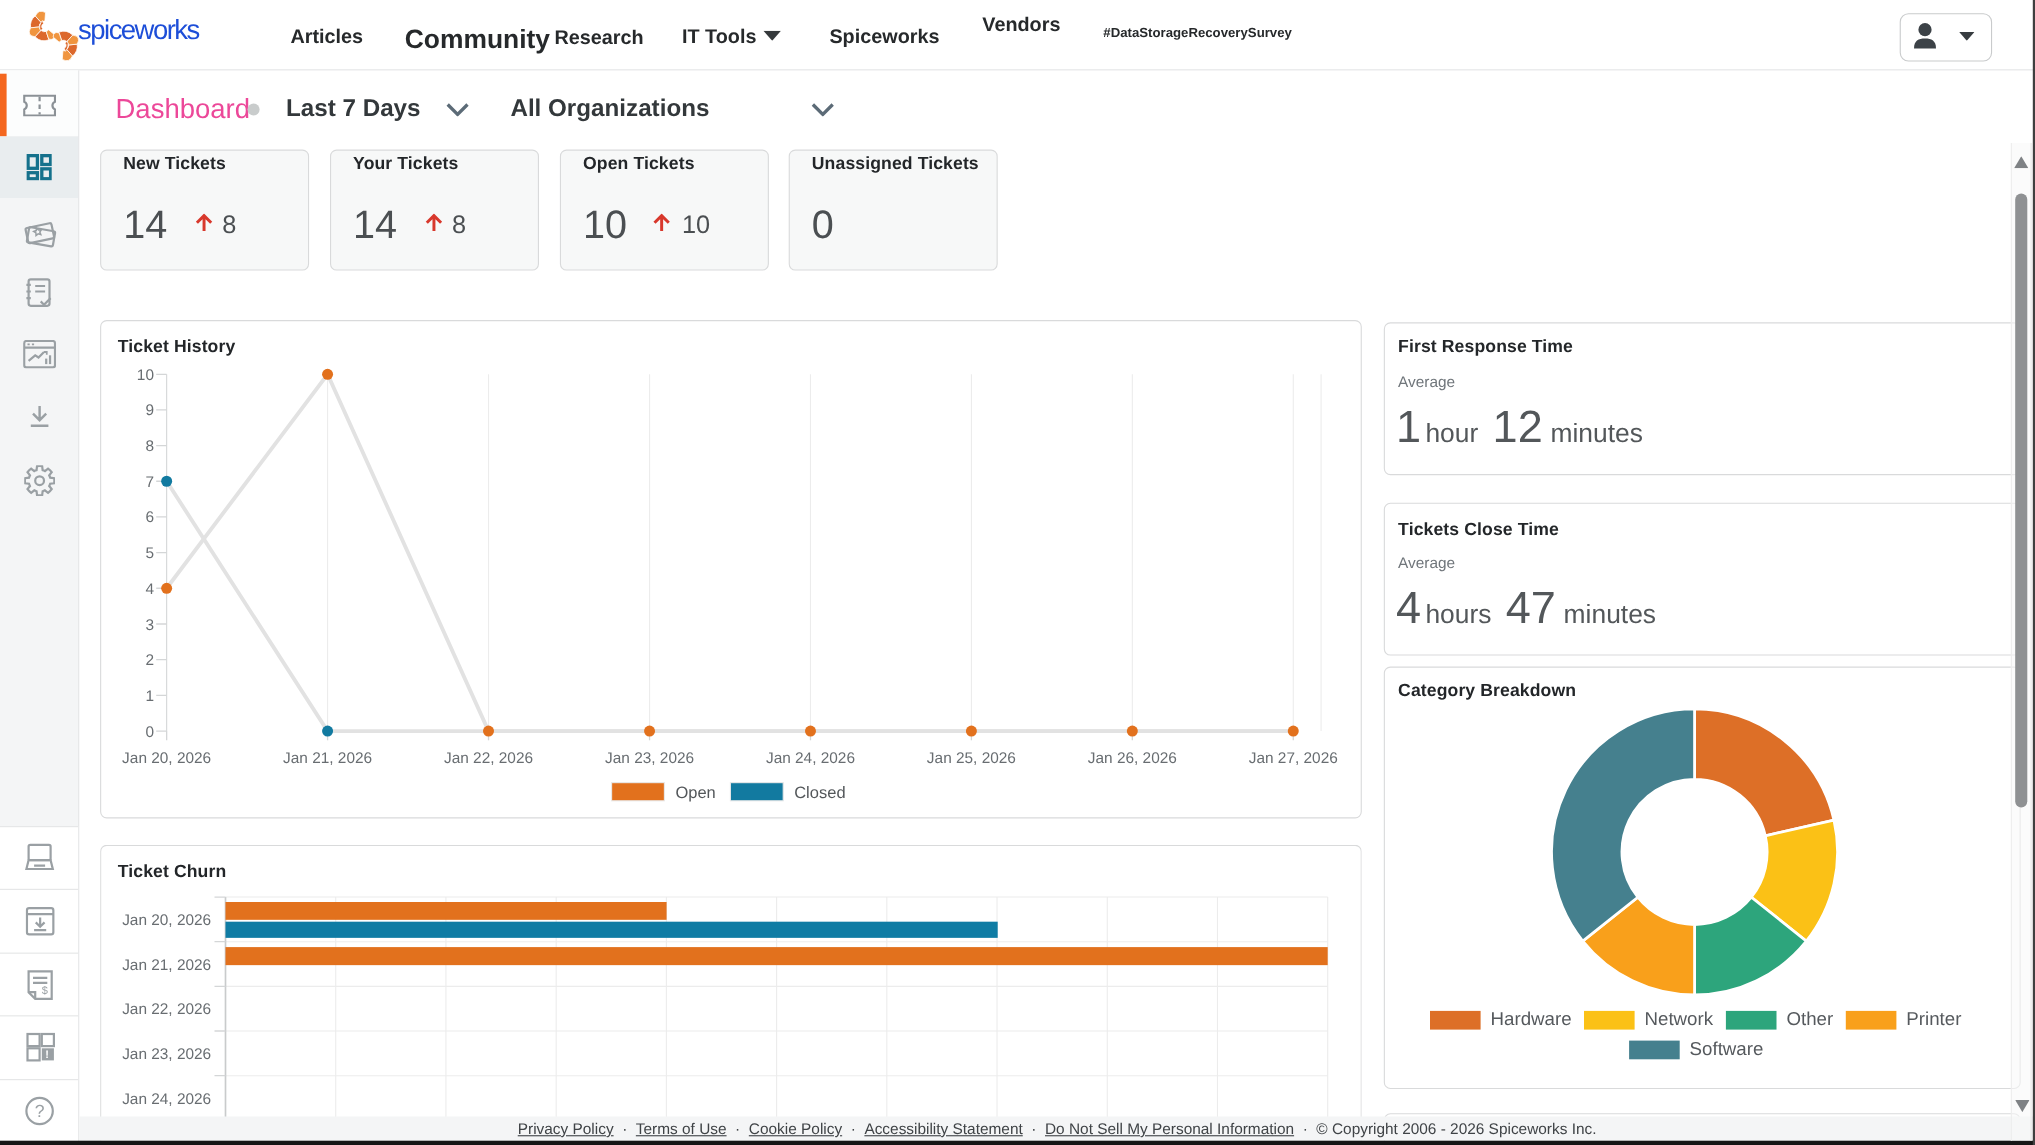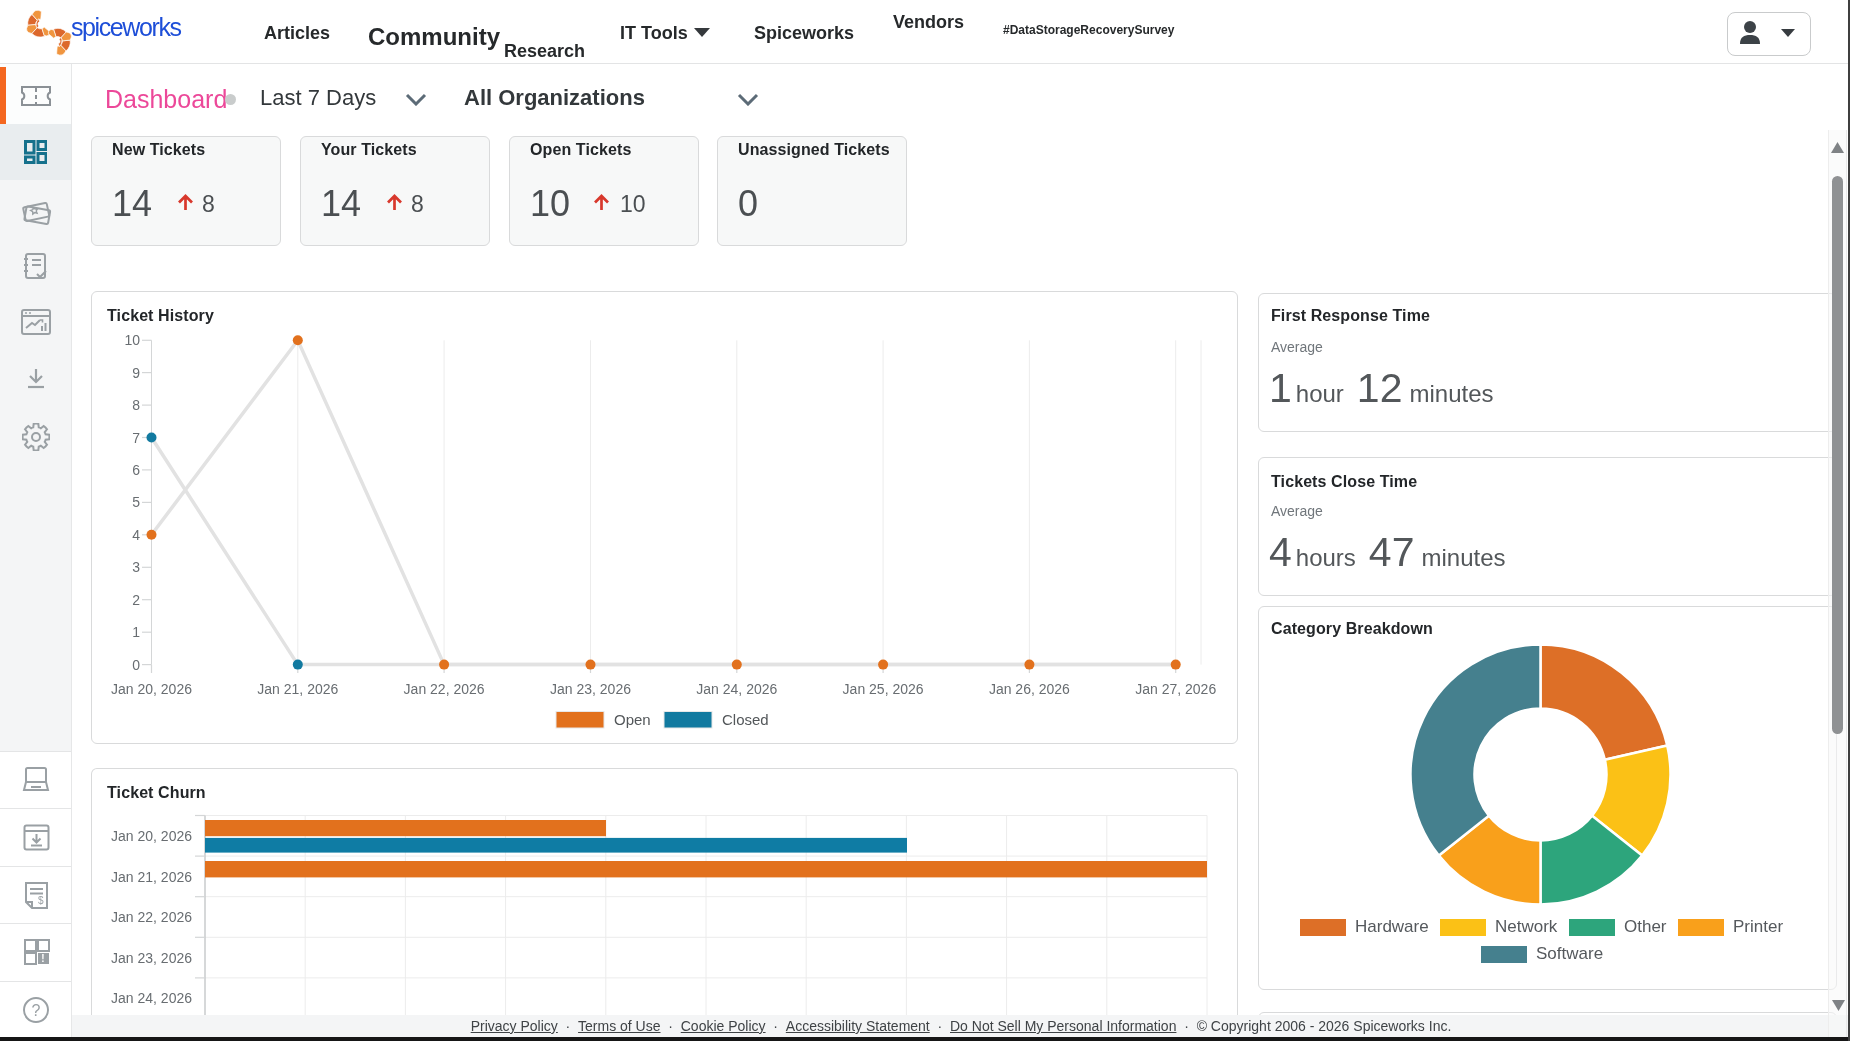--- a/index.html
+++ b/index.html
@@ -28,21 +28,21 @@
   <path d="M5.9,6.5 Q0.9,10.8 1.8,17.3 L9.7,16.5 A4.8,4.8 0 0 1 11.3,12.4 Z" fill="#dc682c" stroke="#fff" stroke-width="0.7"></path>
   <path d="M1.8,17.3 Q-2.0,24.4 5.9,25.5 L11.3,19.6 A4.8,4.8 0 0 1 9.7,16.5 Z" fill="#f0953f" stroke="#fff" stroke-width="0.7"></path>
   <path d="M5.9,25.5 Q11.3,30.9 18.5,28.2 L16.0,20.6 A4.8,4.8 0 0 1 11.3,19.6 Z" fill="#dc682c" stroke="#fff" stroke-width="0.7"></path>
   <path d="M18.2,27.4 Q23.4,29.3 23.7,23.7 L18.2,19.1 A4.8,4.8 0 0 1 16.0,20.6 Z" fill="#f0953f" stroke="#fff" stroke-width="0.7"></path>
   <path d="M12.6,10.7 Q8.6,15.0 10.9,20.3 L12.8,18.0 A2.6,2.6 0 0 1 13.6,13.6 Z" fill="#dc682c" stroke="#fff" stroke-width="0.7"></path>
   </g>
 </svg>
 <div class="abs" style="left:71px;top:13px;font-size:25px;color:#1d4ed8;letter-spacing:-1.4px">spiceworks</div>
 <div class="abs" style="top:23px;left:264px;font-size:18px;font-weight:bold;color:#26292b">Articles</div>
 <div class="abs" style="top:23px;left:368px;font-size:24px;font-weight:bold;color:#26292b">Community</div>
-<div class="abs" style="top:41px;left:504px;font-size:18px;font-weight:bold;color:#26292b">Research</div>
+<div class="abs" style="top:24px;left:504px;font-size:18px;font-weight:bold;color:#26292b">Research</div>
 <div class="abs" style="top:23px;left:620px;font-size:18px;font-weight:bold;color:#26292b">IT Tools</div>
 <svg class="abs" style="left:693px;top:28px" width="18" height="9">
     <polygon points="1,0 17,0 9,9" fill="#35393c"></polygon>
   </svg>
 <div class="abs" style="top:23px;left:754px;font-size:18px;font-weight:bold;color:#26292b">Spiceworks</div>
 <div class="abs" style="top:12px;left:893px;font-size:18px;font-weight:bold;color:#26292b">Vendors</div>
 <div class="abs" style="top:23px;left:1003px;font-size:12px;font-weight:bold;color:#26292b">#DataStorageRecoverySurvey</div>
 <div class="abs" style="left:1727px;top:12px;width:84px;height:44px;border:1px solid #c9cbcc;border-radius:8px"></div>
 <svg class="abs" style="left:1738px;top:19px" width="24" height="28" viewBox="0 0 24 28">
   <circle cx="12" cy="8" r="6" fill="#3c4247"></circle>
@@ -147,21 +147,21 @@
   <text x="18.2" y="24" font-size="10" font-weight="bold" fill="#fff" font-family="Liberation Sans">!</text>
 </svg>
 
 <svg class="abs" style="left:22px;top:996px" width="28" height="28" viewBox="0 0 28 28">
   <circle cx="14" cy="14" r="12" fill="none" stroke="#9aa0a4" stroke-width="2"></circle>
   <text x="9.5" y="19.5" font-size="16" fill="#9aa0a4" font-family="Liberation Sans">?</text>
 </svg>
 
 <div class="abs" style="left:105px;top:85px;font-size:25px;color:#ec4899">Dashboard</div>
 <div class="abs" style="left:225px;top:94px;width:11px;height:11px;border-radius:50%;background:#c9cccc"></div>
-<div class="abs" style="left:260px;top:85px;font-size:22px;font-weight:normal;color:#33383b">Last 7 Days</div>
+<div class="abs" style="left:260px;top:85px;font-size:22px;font-weight:bold;color:#33383b">Last 7 Days</div>
 <svg class="abs" style="left:405px;top:93px" width="22" height="13">
     <polyline points="2,2 11,11 20,2" fill="none" stroke="#5c6b77" stroke-width="3"></polyline>
   </svg>
 <div class="abs" style="left:464px;top:85px;font-size:22px;font-weight:bold;color:#33383b">All Organizations</div>
 <svg class="abs" style="left:737px;top:93px" width="22" height="13">
     <polyline points="2,2 11,11 20,2" fill="none" stroke="#5c6b77" stroke-width="3"></polyline>
   </svg>
 
 <div class="card" style="left:91px;top:136px;width:190px;height:110px;background:#f7f8f8"></div>
 <div class="card" style="left:300px;top:136px;width:190px;height:110px;background:#f7f8f8"></div>

